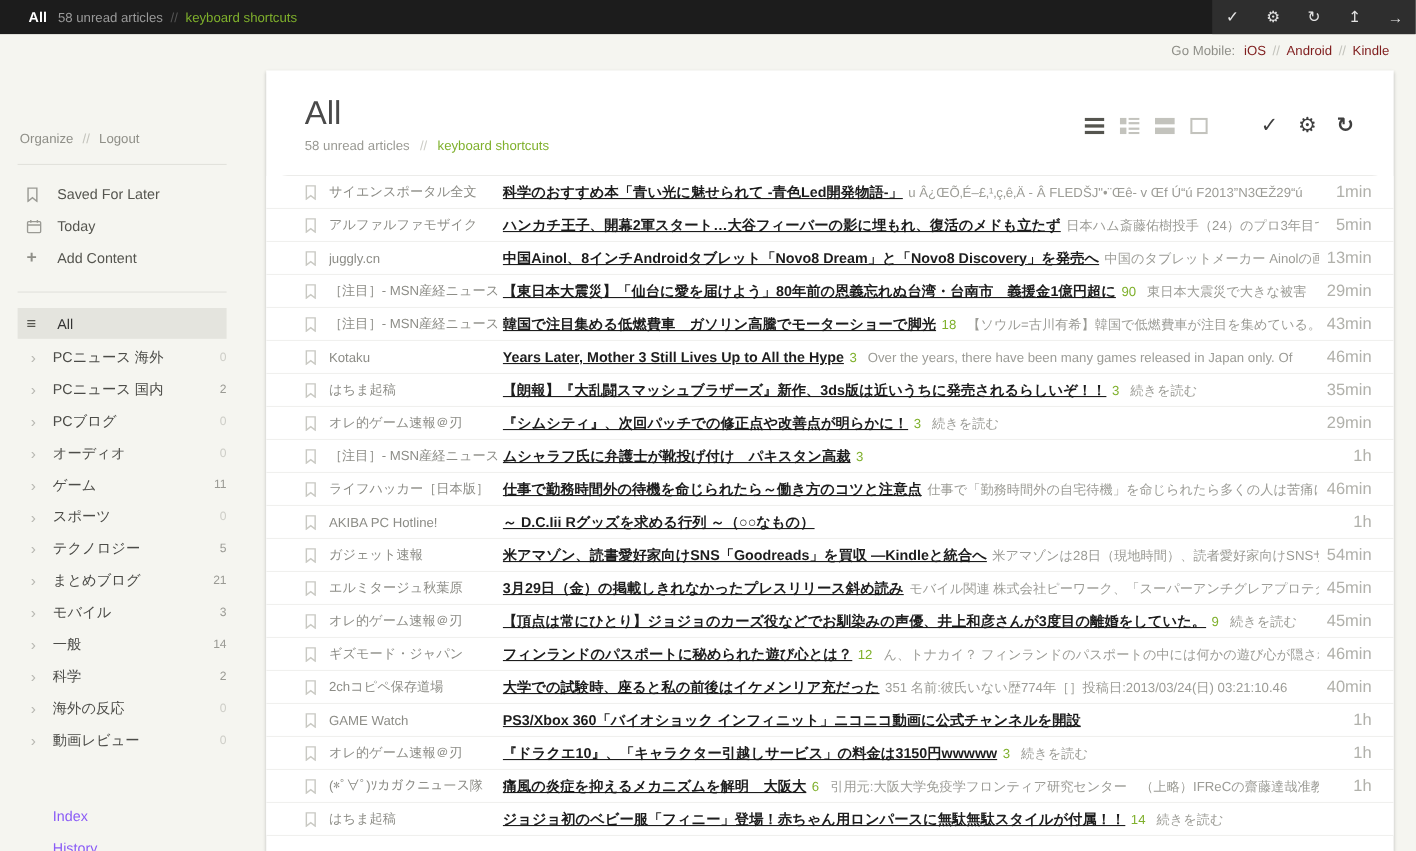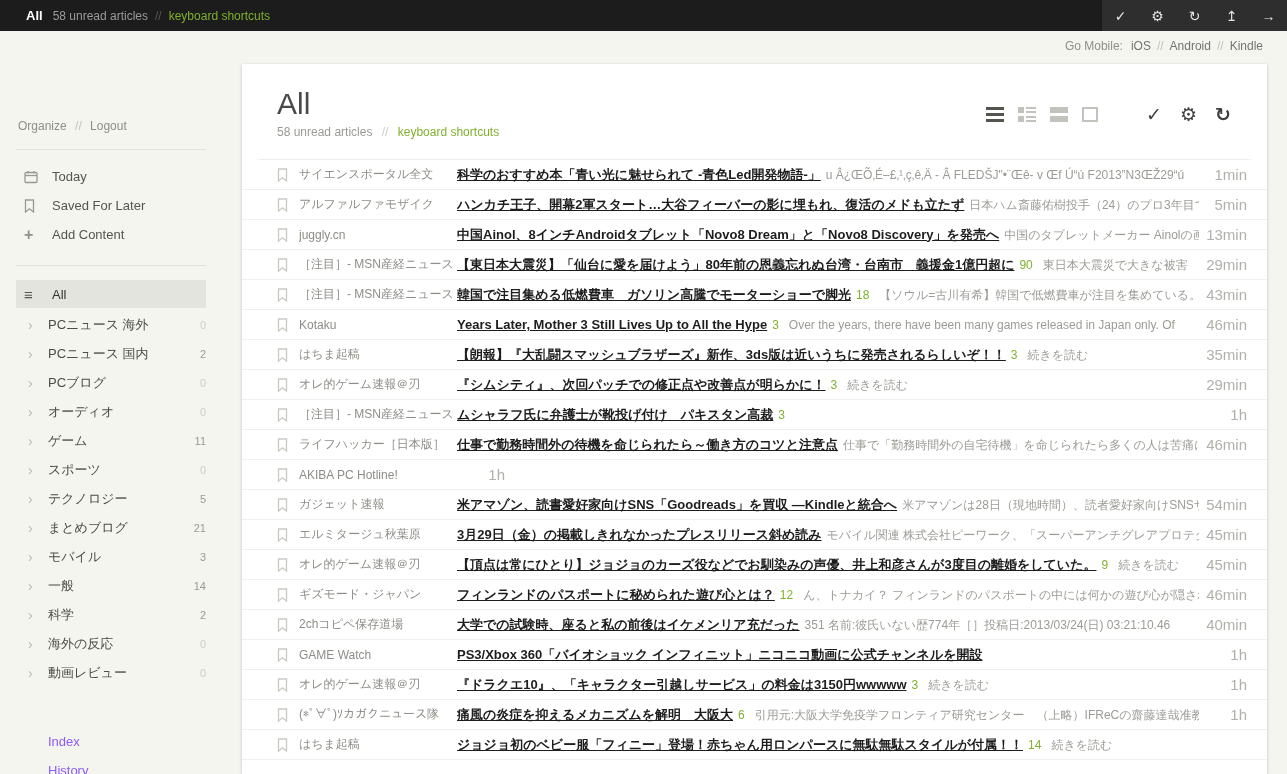--- a/index.html
+++ b/index.html
@@ -14,21 +14,21 @@
   .tb-sep { color:#555; margin:0 7px; }
   .tb-shortcuts { color:var(--accent); cursor:pointer; text-decoration:none; }
   .topbar-icons { height:31px; background:#2e2e2e; display:flex; }
   .topbar-icons .tbi { width:37px; height:31px; display:flex; align-items:center; justify-content:center;
                        color:#e3e3e3; font-size:14px; cursor:pointer; }
 
   
   .gomobile { height:30px; display:flex; align-items:center; justify-content:flex-end;
               padding-right:24px; font-size:12px; color:#8f8f88; }
   .gm-label { margin-right:8px; }
-  .gm-link { color:#737373; cursor:pointer; text-decoration:none;text-align:center; }
+  .gm-link { color:#7f1d1d; cursor:pointer; text-decoration:none;text-align:center; }
   .gm-sep { color:#c3c3bc; margin:0 6px; }
 
   
   .layout { display:flex; height:713px; }
   .sidebar { width:242px; flex:none; padding:58px 36px 0 16px; }
   .main-card { flex:1; margin:3px 20px 0 0; background:#ffffff;
                box-shadow:0 1px 3px rgba(0,0,0,0.22); overflow:hidden; }
 
   
   .sb-meta { font-size:12px; color:#8f8f88; padding-left:2px; }
@@ -111,36 +111,36 @@
     <div class="sb-meta">
       <a class="sb-link">Organize</a>
       <span class="sb-sep">//</span>
       <a class="sb-link">Logout</a>
     </div>
 
     <div class="sb-divider"></div>
 
     <div class="sb-item">
       <span class="sb-icon">
+        <svg width="11" height="14" viewBox="0 0 11 14">
+            <path d="M1.5 1h8v12L5.5 9.8 1.5 13z" fill="none" stroke="#9a9a94" stroke-width="1.3"></path>
+          </svg>
+      </span>
+      <span>Saved For Later</span>
+    </div>
+    <div class="sb-item">
+      <span class="sb-icon">
         <svg width="14" height="14" viewBox="0 0 14 14">
             <rect x="1" y="2.5" width="12" height="10" rx="1" fill="none" stroke="#9a9a94" stroke-width="1.3"></rect>
             <line x1="1" y1="5.5" x2="13" y2="5.5" stroke="#9a9a94" stroke-width="1.3"></line>
             <line x1="4" y1="1" x2="4" y2="3.5" stroke="#9a9a94" stroke-width="1.3"></line>
             <line x1="10" y1="1" x2="10" y2="3.5" stroke="#9a9a94" stroke-width="1.3"></line>
           </svg>
       </span>
       <span>Today</span>
-    </div>
-    <div class="sb-item">
-      <span class="sb-icon">
-        <svg width="11" height="14" viewBox="0 0 11 14">
-            <path d="M1.5 1h8v12L5.5 9.8 1.5 13z" fill="none" stroke="#9a9a94" stroke-width="1.3"></path>
-          </svg>
-      </span>
-      <span>Saved For Later</span>
     </div>
     <div class="sb-item">
       <span class="sb-icon plus">+</span>
       <span>Add Content</span>
     </div>
 
     <div class="sb-divider"></div>
 
     <div class="sb-all">
       <span class="sb-icon">≡</span>
@@ -403,20 +403,21 @@
           <span class="time">46min</span>
         </div>
 
         <div class="article-row">
           <span class="bm">
             <svg width="11" height="14" viewBox="0 0 11 14">
               <path d="M1.5 1h8v12L5.5 9.8 1.5 13z" fill="none" stroke="#c9c9c3" stroke-width="1.3"></path>
             </svg>
           </span>
           <span class="src">AKIBA PC Hotline!</span>
+          <span class="ttl-wrap"><span class="ttl">～ D.C.Iii Rグッズを求める行列 ～（○○なもの）</span></span>
           <span class="time">1h</span>
         </div>
 
         <div class="article-row">
           <span class="bm">
             <svg width="11" height="14" viewBox="0 0 11 14">
               <path d="M1.5 1h8v12L5.5 9.8 1.5 13z" fill="none" stroke="#c9c9c3" stroke-width="1.3"></path>
             </svg>
           </span>
           <span class="src">ガジェット速報</span>

